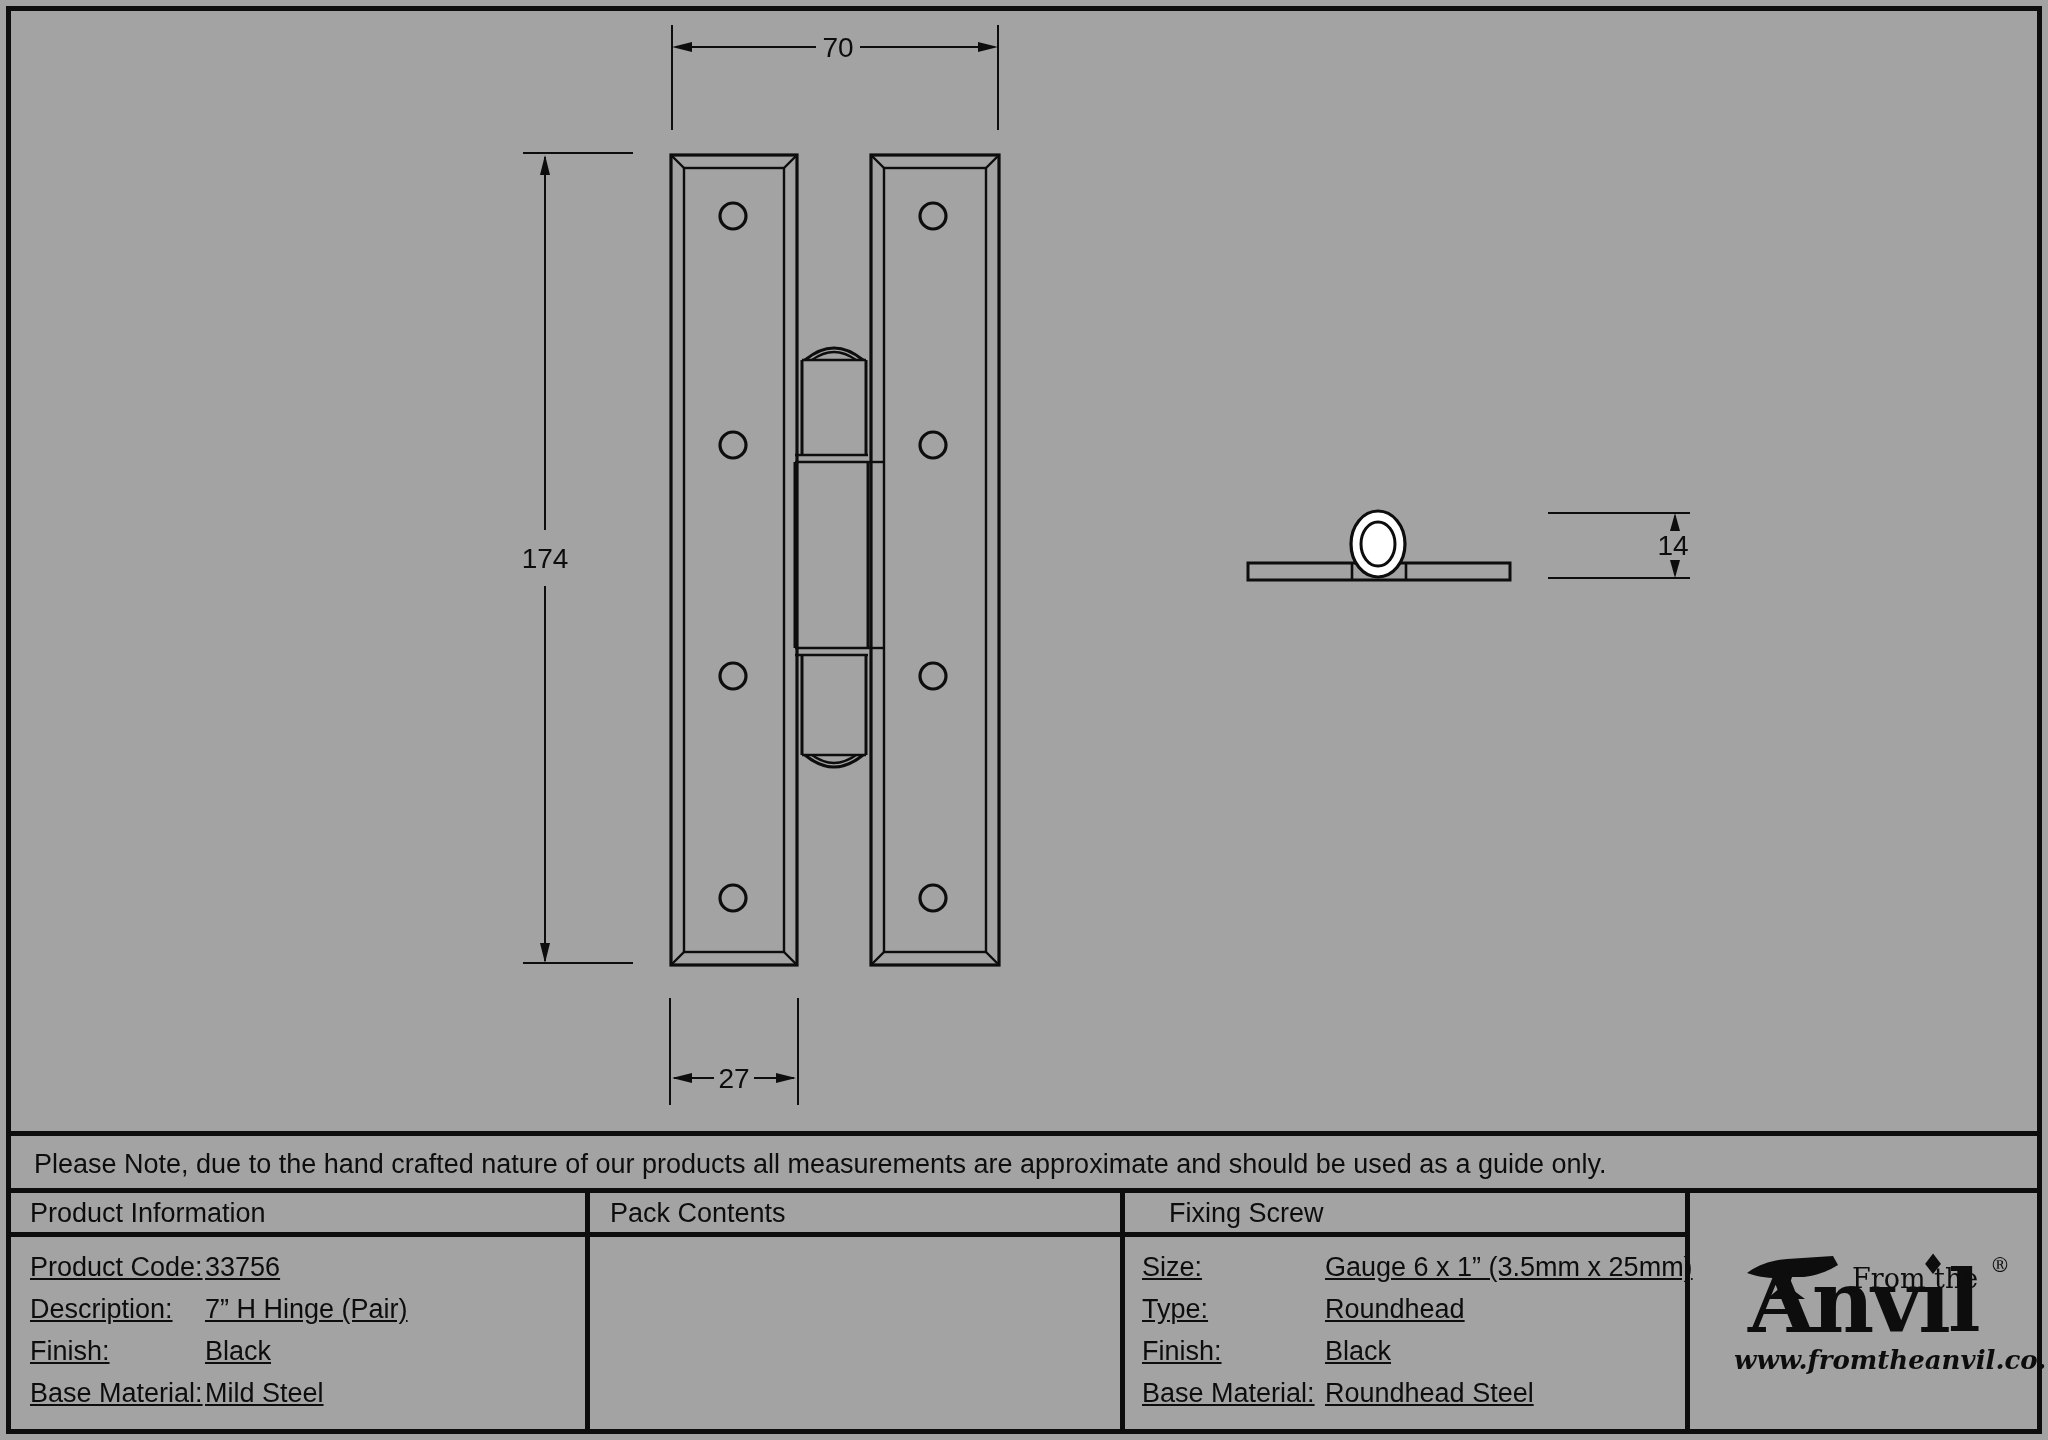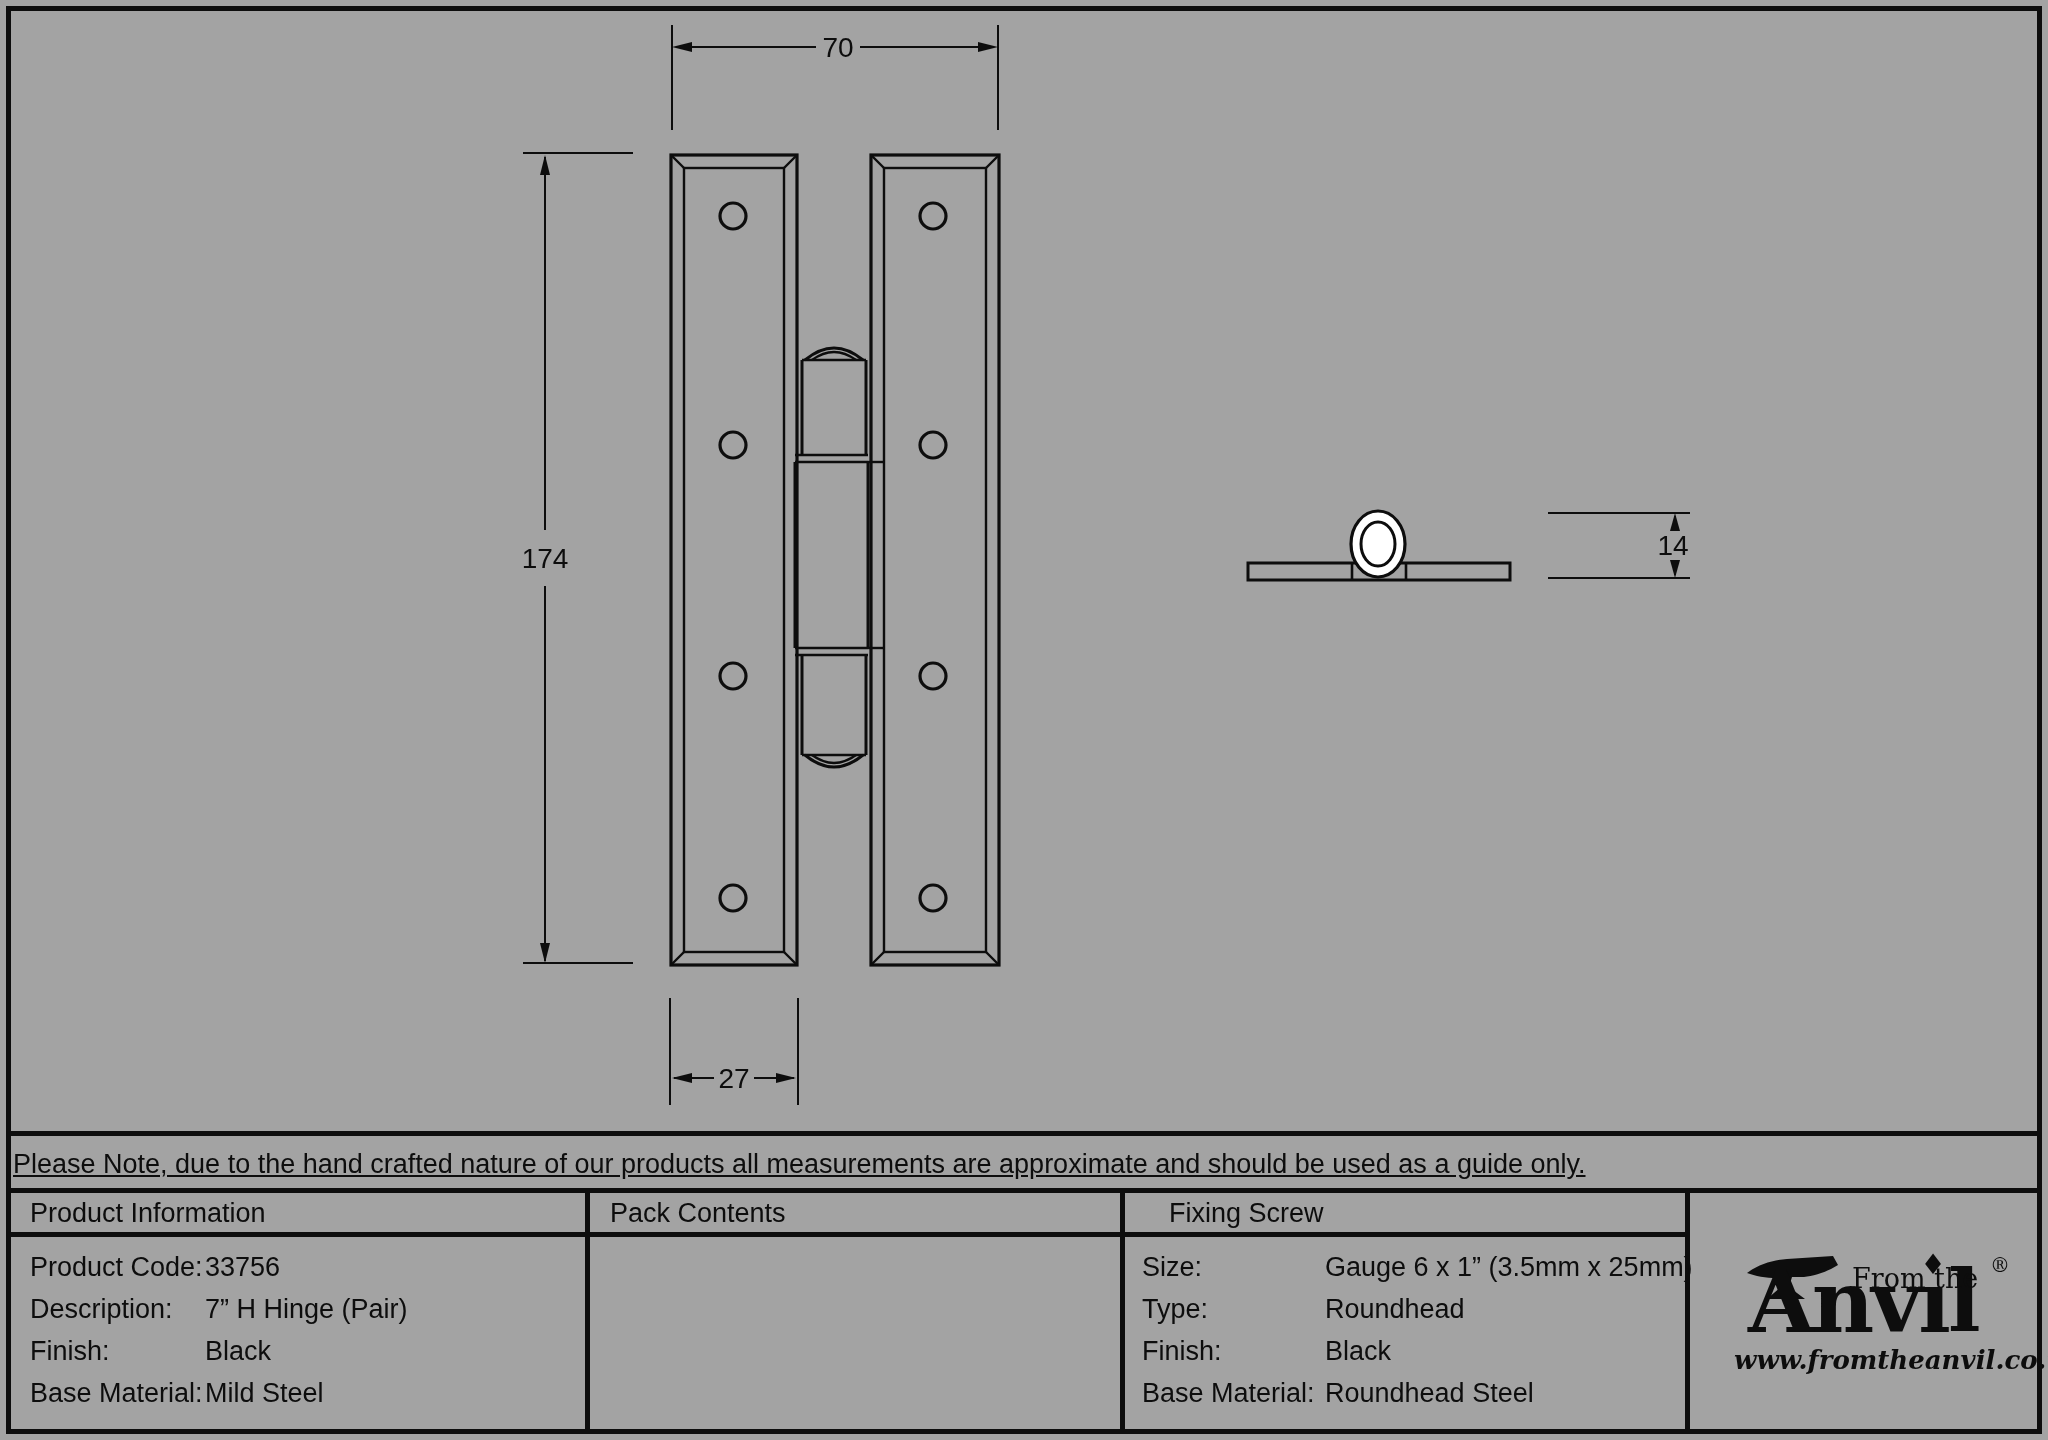--- a/index.html
+++ b/index.html
@@ -2,24 +2,24 @@
 <html><head>
 <meta charset="utf-8">
 <style>
   html,body{margin:0;padding:0;background:#fff;}
   .screen{position:relative;width:2048px;height:1440px;background:#a3a3a3;overflow:hidden;
           font-family:"Liberation Sans",sans-serif;color:#0d0d0d;}
   .page-frame{position:absolute;left:6px;top:6px;width:2036px;height:1428px;
               border:5px solid #0d0d0d;box-sizing:border-box;}
   .drawing-svg{position:absolute;left:0;top:0;}
   .hline,.vline{position:absolute;background:#0d0d0d;}
-  .note-text{position:absolute;left:13px;top:1140px;height:48px;line-height:48px;font-size:27px;text-decoration:underline;}
+  .note-text{position:absolute;left:34px;top:1140px;height:48px;line-height:48px;font-size:27px;}
   .cell-header{position:absolute;top:1194px;height:48px;line-height:38px;font-size:27px;}
   .cell-body{position:absolute;top:1246px;font-size:27px;}
-  .spec-row{display:flex;height:42px;line-height:42px;}
+  .spec-row{display:flex;height:42px;line-height:42px;text-decoration:underline;}
   .spec-label{flex:0 0 auto;}
   .spec-value{flex:0 0 auto;}
   .col1 .spec-label{width:175px;}
   .col3 .spec-label{width:183px;}
   .pack-line{height:42px;line-height:42px;}
   
   .logo-block{position:absolute;left:1690px;top:1193px;width:352px;height:178px;}
   .anvil-icon{position:absolute;left:55px;top:62px;width:95px;height:56px;}
   .logo-line{position:absolute;left:58px;top:66px;font-family:"DejaVu Serif",serif;
              font-weight:bold;font-size:86px;line-height:1;letter-spacing:-3px;white-space:nowrap;}

